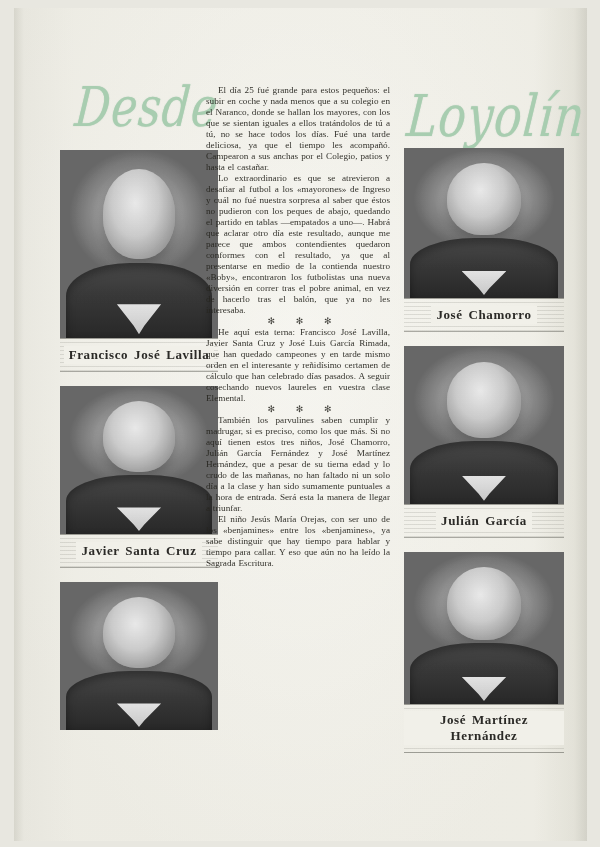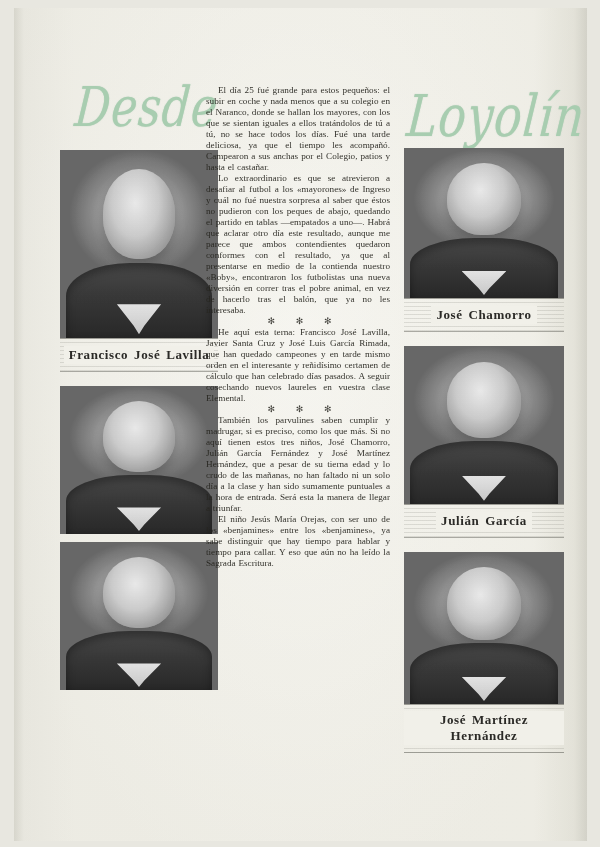--- a/index.html
+++ b/index.html
@@ -173,20 +173,25 @@
         <div class="rule-bot"></div>
       </div>
     </div>
 
     <div class="photo-block">
       <div class="photo p2">
         <div class="portrait"></div>
         <div class="collar"></div>
         <div class="grain"></div>
       </div>
+      <div class="caption">
+        <div class="rule-top"></div>
+        <span class="caption-text">Javier Santa Cruz</span>
+        <div class="rule-bot"></div>
+      </div>
     </div>
 
     <div class="photo-block">
       <div class="photo p3">
         <div class="portrait"></div>
         <div class="collar"></div>
         <div class="grain"></div>
       </div>
     </div>
 

